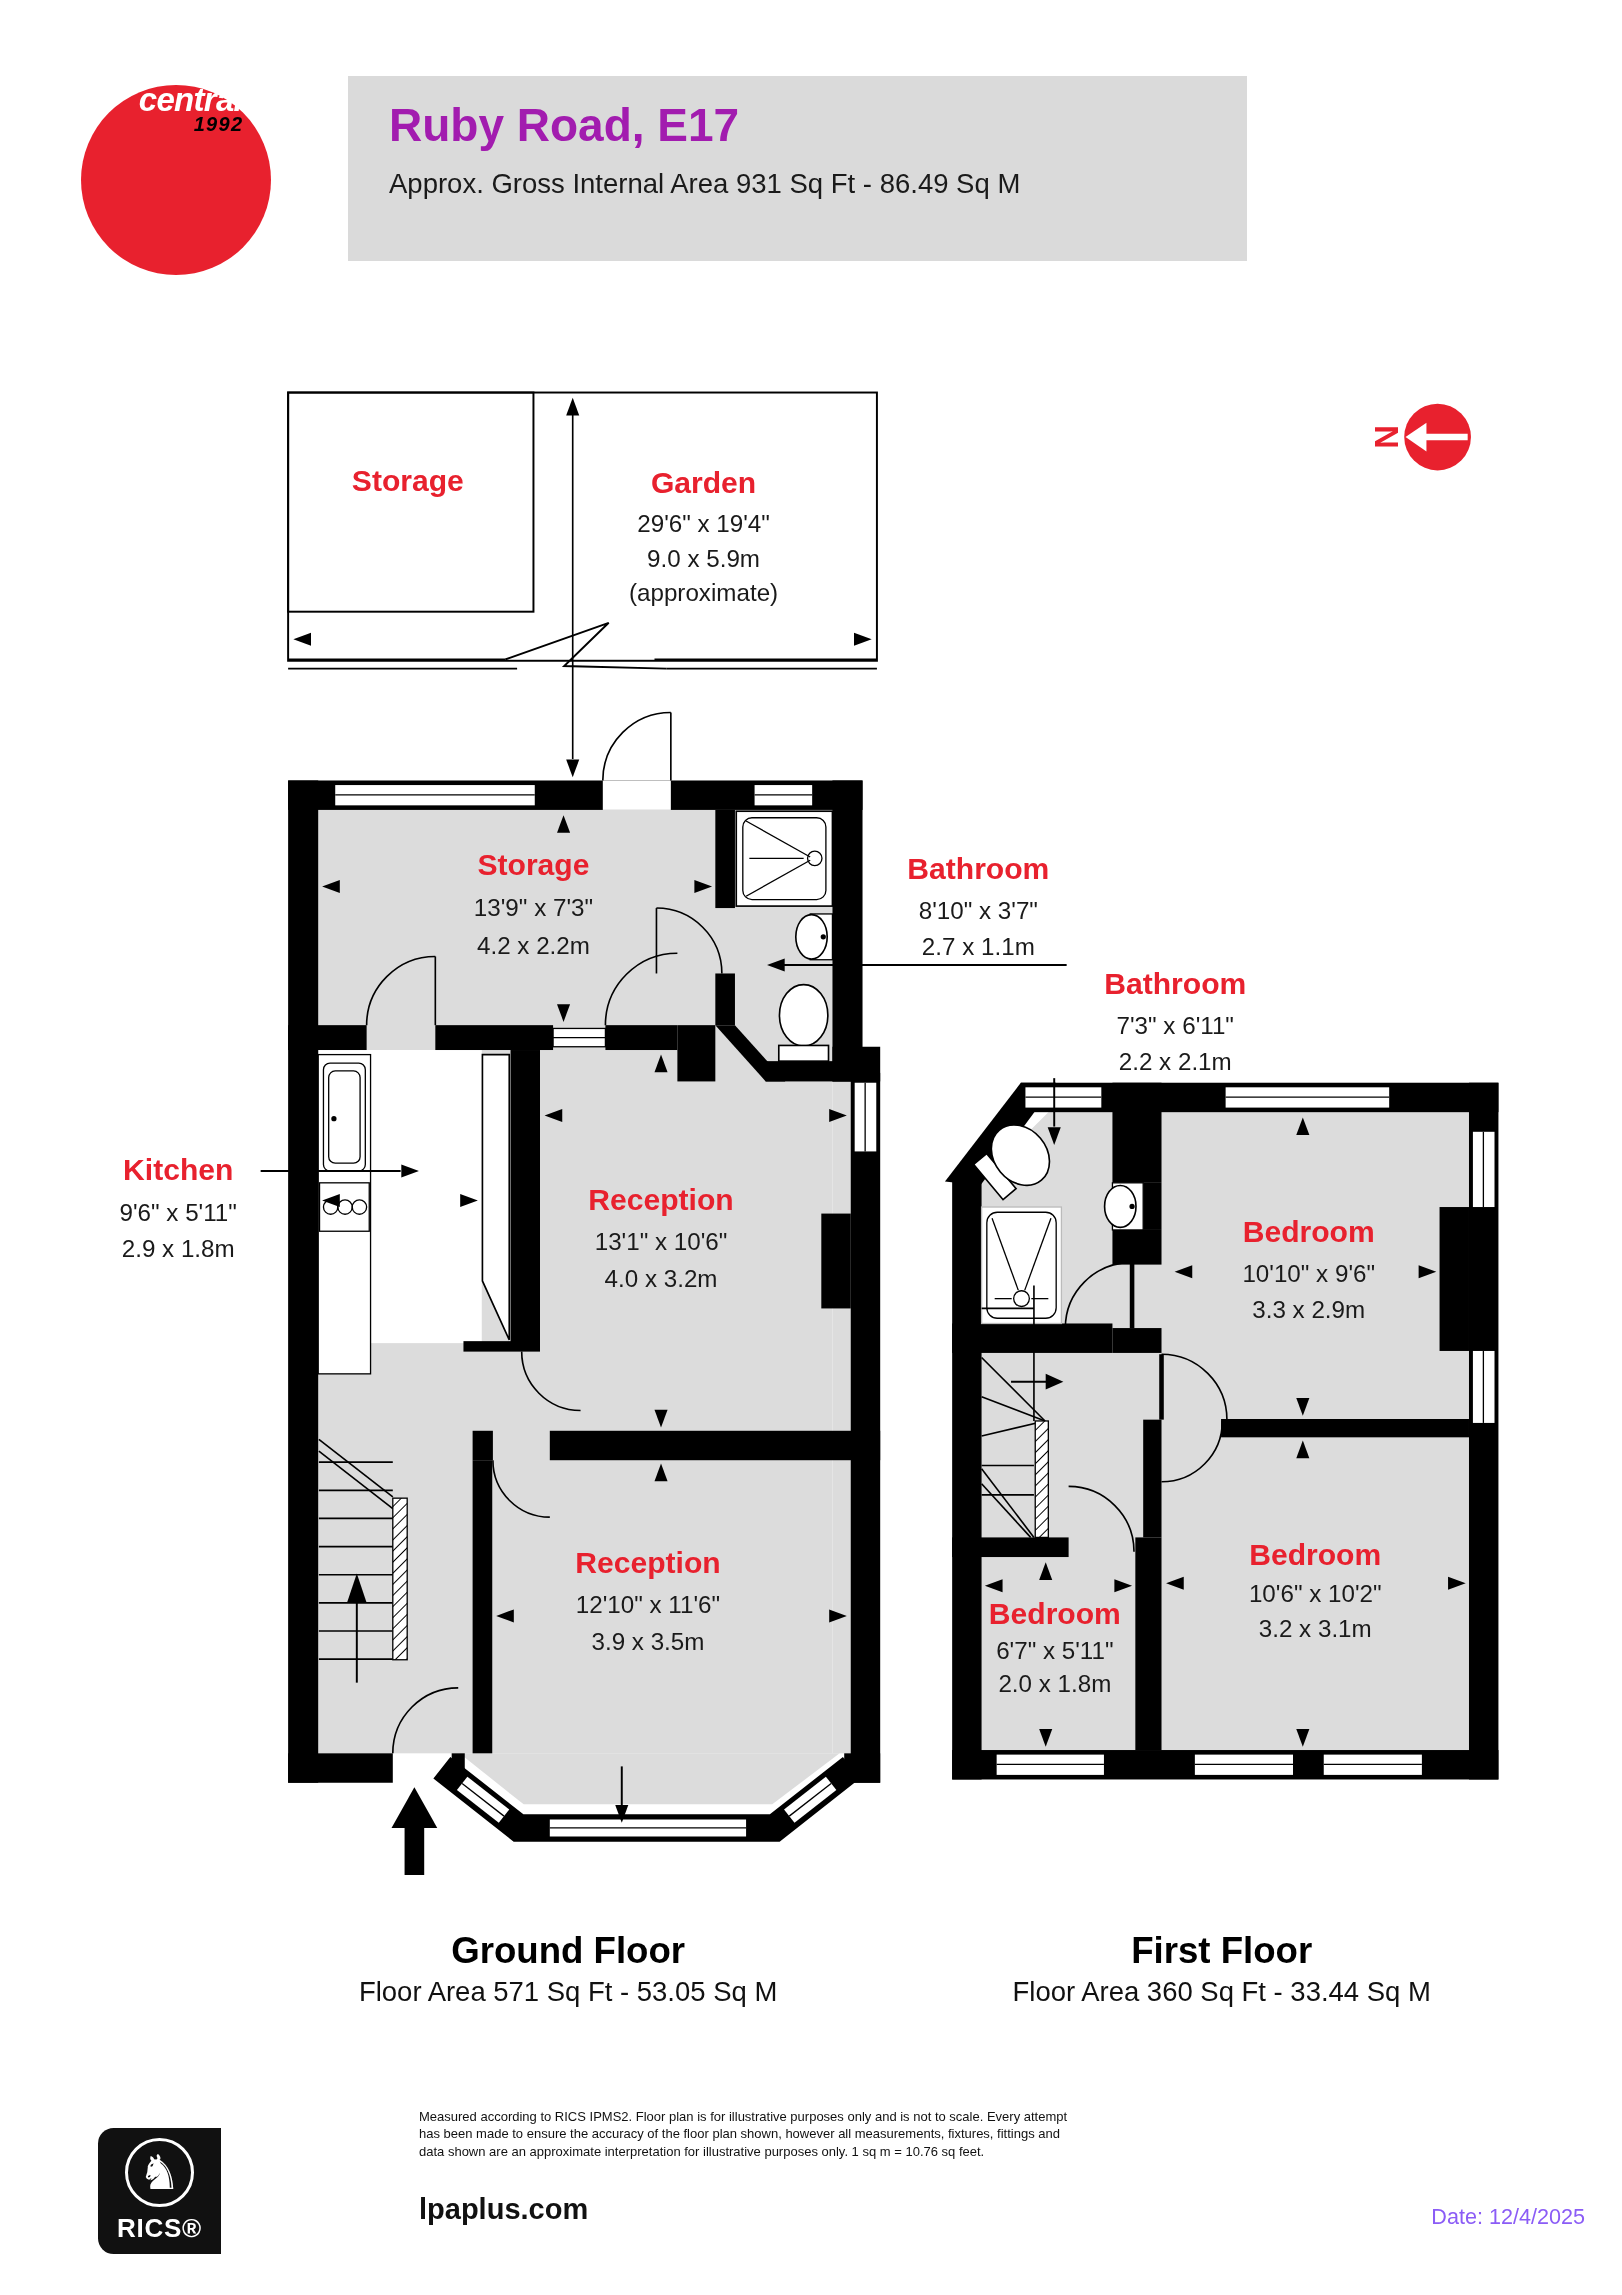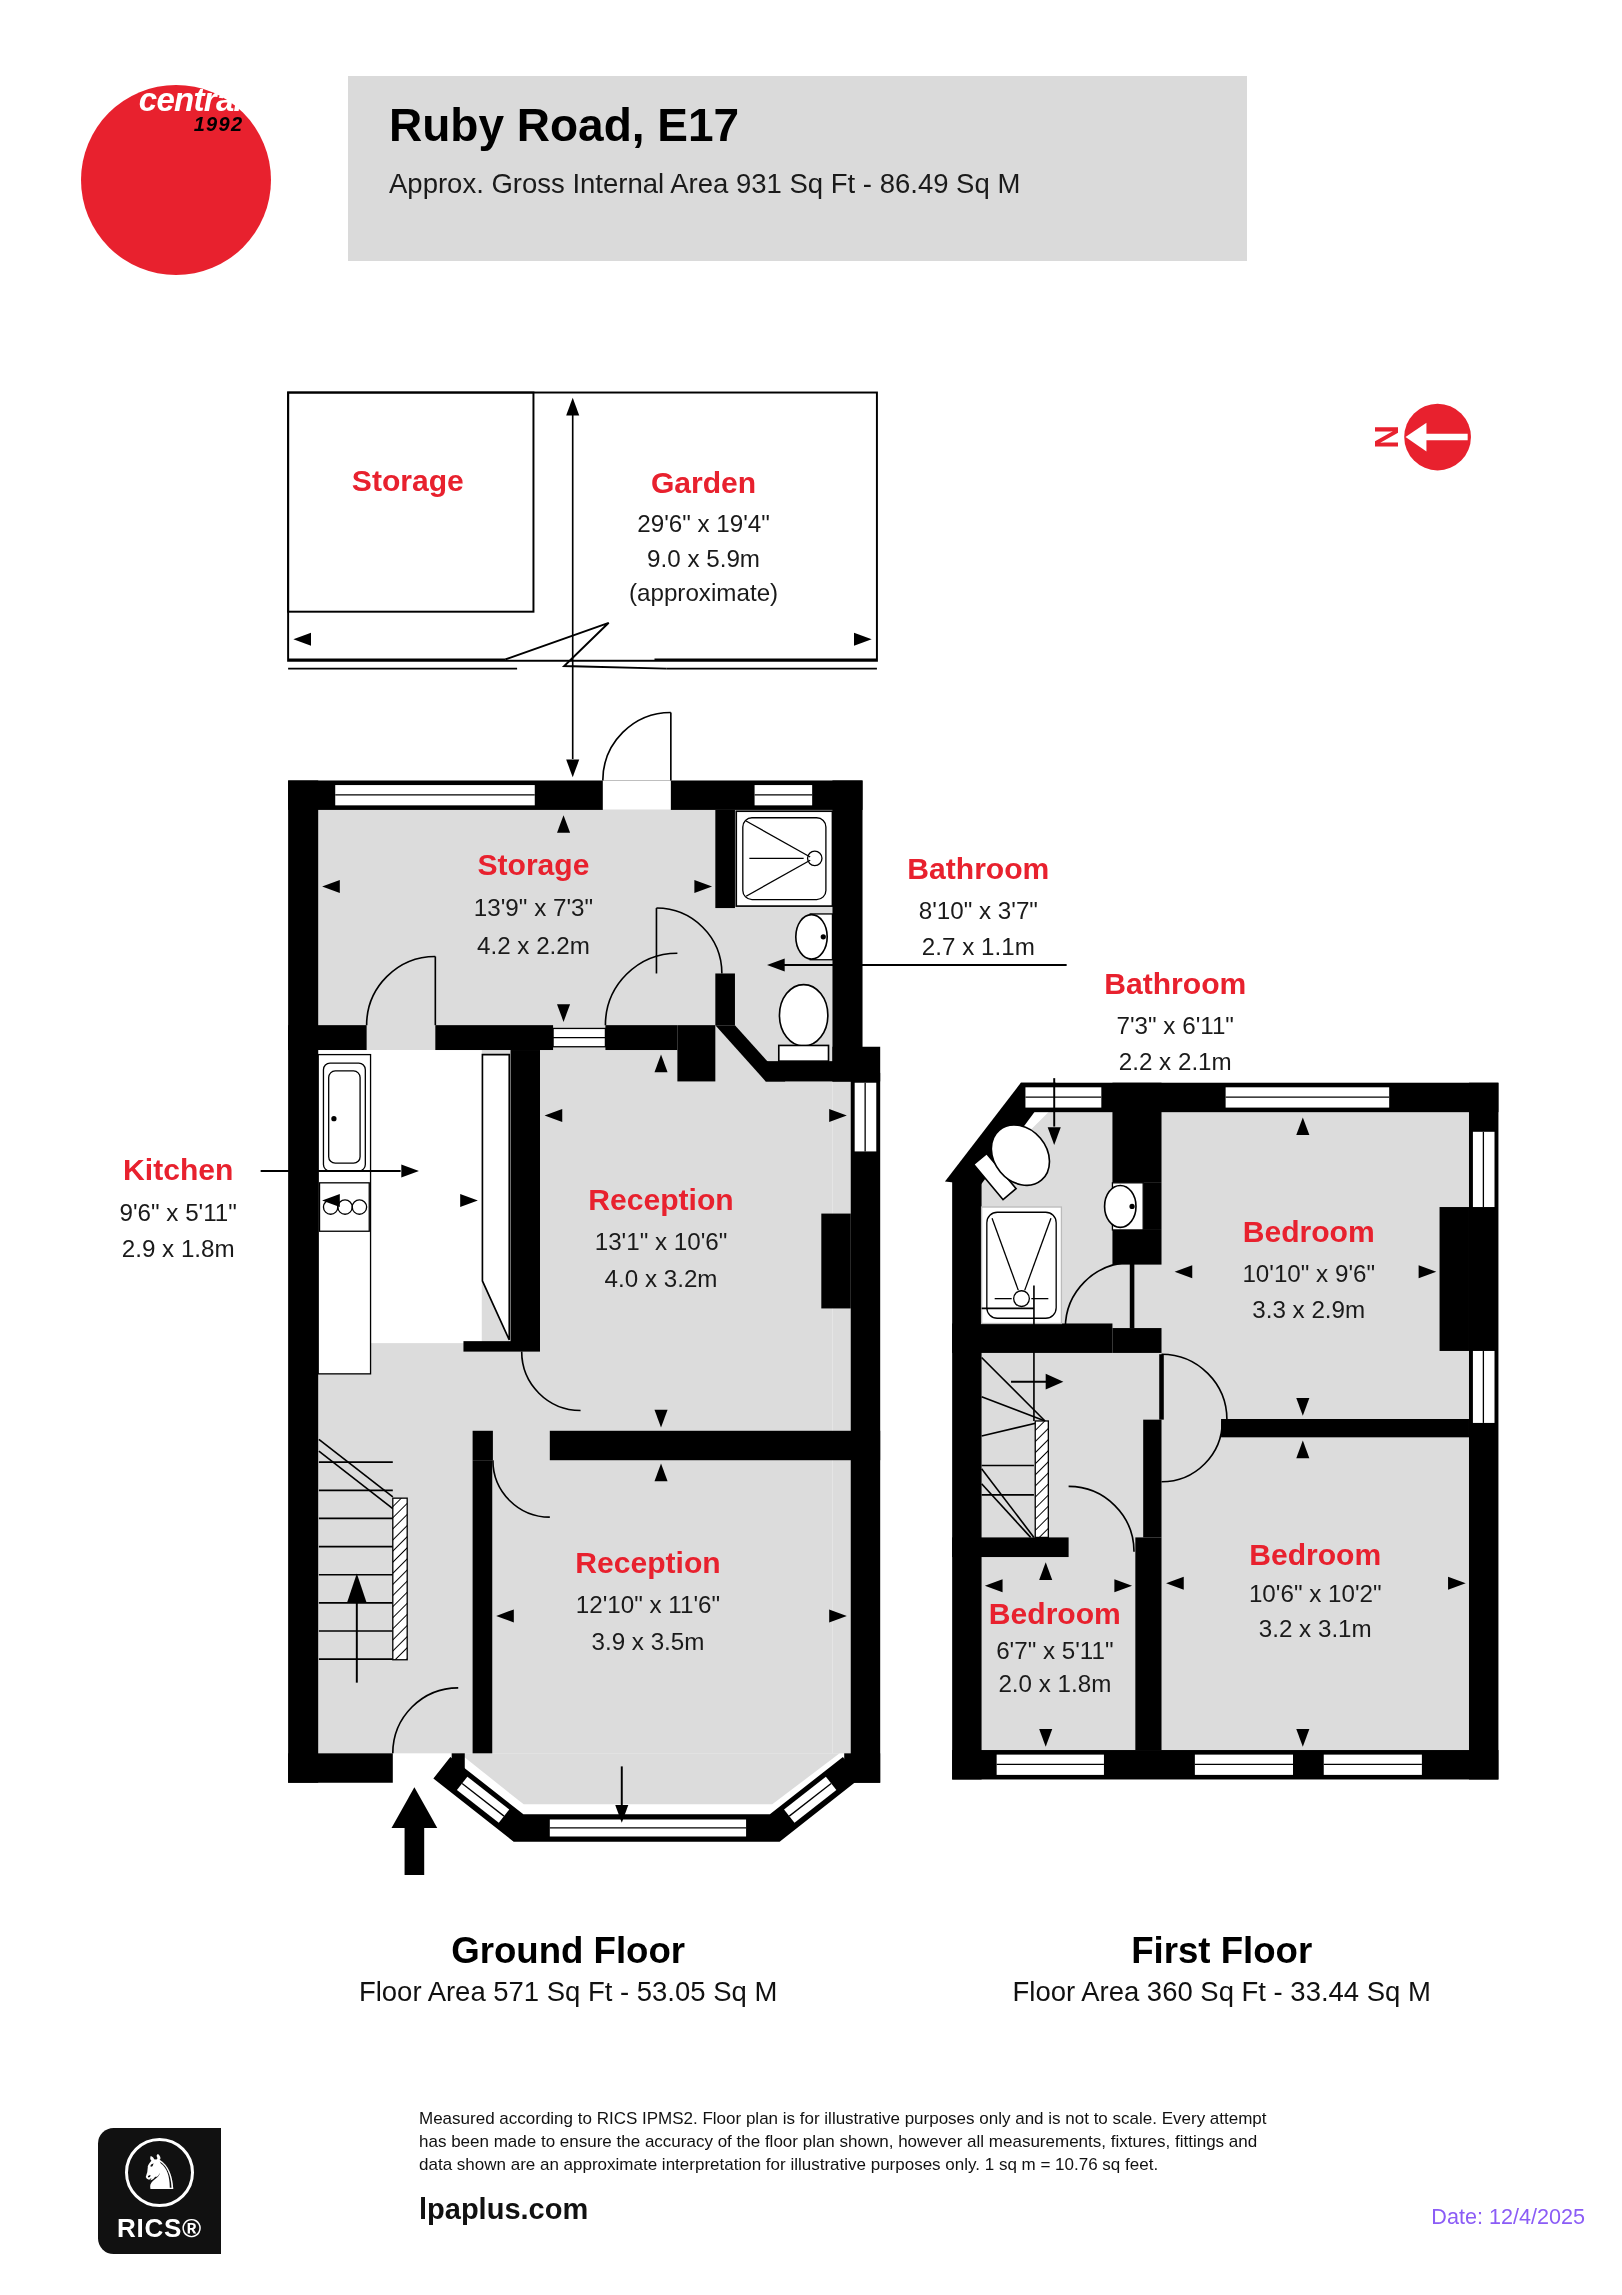--- a/index.html
+++ b/index.html
@@ -19,21 +19,21 @@
   .badge{position:absolute;left:98px;top:2128px;width:292px;height:126px;display:flex;}
   .badge-left{width:123px;background:#111;border-radius:15.7px 0 0 15.7px;position:relative;
               display:flex;flex-direction:column;align-items:center;justify-content:center;}
   .badge-lion{font-size:48px;color:#fff;line-height:1;border:3.3px solid #fff;border-radius:50%;
               width:63px;height:63px;display:flex;align-items:center;justify-content:center;}
   .badge-org{color:#fff;font-weight:bold;font-size:26px;margin-top:5.2px;letter-spacing:0.7px;}
   .badge-right{flex:1;background:#fff;border:3.9px solid #111;border-left:none;
                border-radius:0 15.7px 15.7px 0;display:flex;flex-direction:column;justify-content:center;
                padding-left:17px;}
   .badge-line{font-size:26px;font-weight:bold;color:#111;line-height:1.18;}
-  .disclaimer{position:absolute;left:419px;top:2108px;width:1060px;font-size:17px;color:#111;line-height:1.34;}
+  .disclaimer{position:absolute;left:419px;top:2108px;width:1060px;font-size:13px;color:#111;line-height:1.34;}
   .website{position:absolute;left:419px;top:2193px;font-size:29px;font-weight:bold;color:#111;}
   .date{position:absolute;right:38px;top:2204px;font-size:21.6px;color:#8b5cf6;margin-left:16px;}
   svg text{font-family:"Liberation Sans",sans-serif;}
   .room-name{font-weight:bold;font-size:46px;}
   .room-dim{font-size:37px;fill:#1a1a1a;}
   .floor-title{font-weight:bold;font-size:56px;fill:#000;}
   .floor-area{font-size:42px;fill:#111;}
   .thin{stroke:#000;stroke-width:3;fill:none;}
   .door{stroke:#000;stroke-width:2.5;fill:none;}
   .fix{stroke:#000;stroke-width:2.5;fill:#fff;}
@@ -44,21 +44,21 @@
 
 <div class="page">
 
   <div class="logo" style="background:#e8212e;">
     <div class="logo-inner">
       <span class="logo-word">central</span>
       <span class="logo-year">1992</span>
     </div>
   </div>
   <div class="header-box" style="background:#dadada;">
-    <h1 class="header-title" style="color:#000000;">Ruby Road, E17</h1>
+    <h1 class="header-title" style="color:#a21caf;">Ruby Road, E17</h1>
     <div class="header-sub">Approx. Gross Internal Area 931 Sq Ft - 86.49 Sq M</div>
   </div>
 
   <svg style="position:absolute;left:0;top:0;" width="1623" height="2295" viewBox="0 0 2480 3508">
     <defs>
       <polygon id="arr" points="0,0 27,-10 27,10" fill="#000"></polygon>
       <pattern id="hatch" width="12" height="12" patternUnits="userSpaceOnUse" patternTransform="rotate(45)">
         <rect width="12" height="12" fill="#fff"></rect>
           <line x1="0" y1="0" x2="0" y2="12" stroke="#000" stroke-width="3"></line>
       </pattern>

